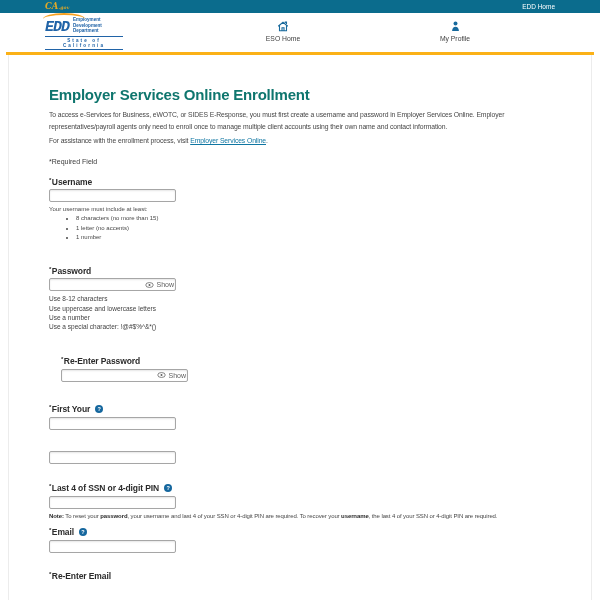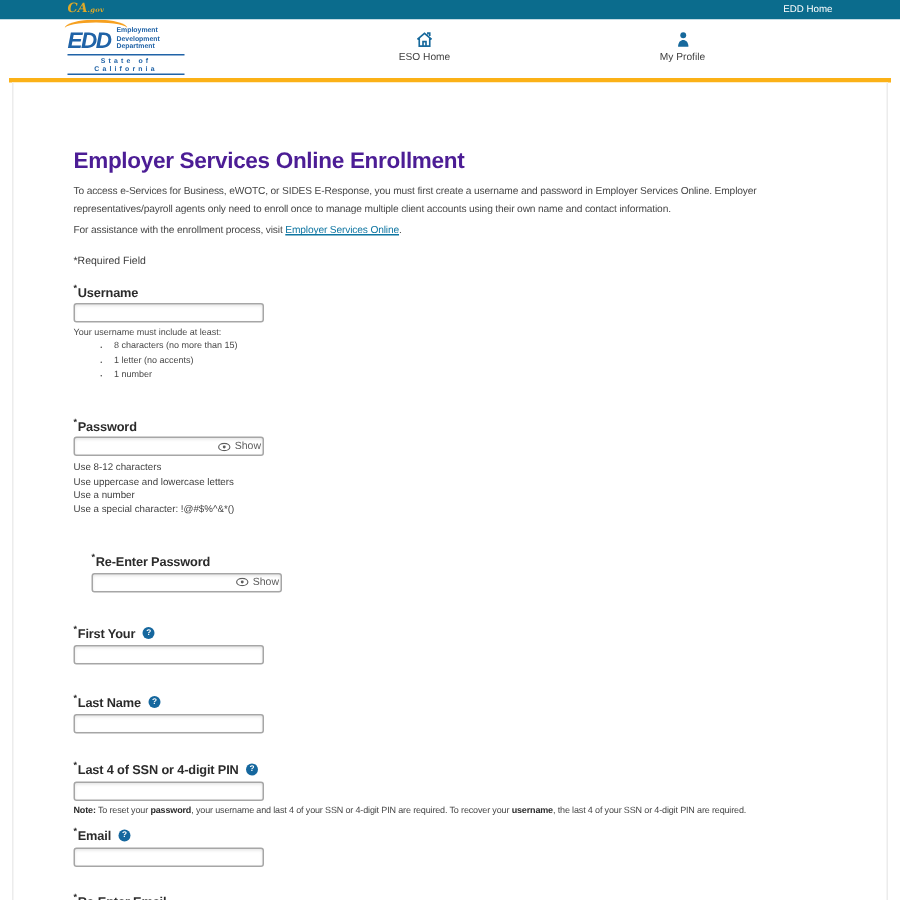--- a/index.html
+++ b/index.html
@@ -14,39 +14,39 @@
   .ca-logo .gov { font-size:4.5px; letter-spacing:.2px; }
   .topbar-link { color:#ffffff; font-size:6.5px; text-decoration:none; }
 
   
   .mainnav { height:39px; position:relative; background:#fff; }
   .edd-logo { position:absolute; left:45px; top:4px; width:80px; cursor:pointer; }
   .edd-top { display:flex; align-items:flex-end; position:relative; }
   .edd-arc { position:absolute; left:-2px; top:-4px; width:42px; height:12px;
     border-top:2px solid #f6a01f; border-radius:50%; }
   .edd-word { font-size:15px; font-weight:bold; font-style:italic; color:#2063a7;
-    letter-spacing:-1px; line-height:1; }
+    letter-spacing:-1px; line-height:1;font-family:Liberation Mono, monospace; }
   .edd-dept { display:flex; flex-direction:column; font-size:4.6px; font-weight:bold;
     color:#2063a7; line-height:1.25; margin-left:4px; padding-bottom:1px; }
   .edd-state { font-size:4.6px; font-weight:bold; color:#2063a7; letter-spacing:2.1px;
     border-top:1px solid #2063a7; border-bottom:1px solid #2063a7;
     padding:1px 0; margin-top:1px; text-align:center; width:78px; }
   .nav-item { position:absolute; top:8px; width:60px; text-align:center;
     font-size:6.8px; color:#3f3f3f; cursor:pointer; }
   .nav-item .nav-ico { display:block; height:12px; margin-bottom:2px; }
   .nav-eso { left:253px; }
   .nav-profile { left:425px; }
 
   .gold-rule { height:3px; background:#fbb117; margin:0 6px; }
 
   
   .card { margin:0 8px; height:545px; background:#fff; padding:0 40px;
     border-left:1px solid #ececec; border-right:1px solid #ececec; }
-  h1 { font-size:15px; font-weight:bold; color:#4c1d95; letter-spacing:-.2px;
-    padding-top:44px; }
+  h1 { font-size:15px; font-weight:bold; color:#0f766e; letter-spacing:-.2px;
+    padding-top:31px; }
   .intro { font-size:6.8px; line-height:1.7; color:#474747; margin-top:6px;
     max-width:512px; letter-spacing:-.1px; }
   .assist { font-size:6.8px; color:#474747; margin-top:5px; letter-spacing:-.1px; }
   .assist a { color:#0f76a2; text-decoration:underline; }
   .required-note { font-size:7px; color:#3c3c3c; margin-top:14px; }
 
   
   .group { max-width:512px; }
   .label-row { display:flex; align-items:center; height:9px; margin-bottom:3px; }
   .req { font-size:6px; color:#2b2b2b; font-weight:bold; vertical-align:super;
@@ -192,25 +192,20 @@
   <div class="group mt-first">
     <div class="label-row">
       <span class="req">*</span>
       <label class="lbl">First Your</label>
       <span class="help">?</span>
     </div>
     <input type="text" class="txt" style="">
   </div>
 
   <div class="group mt-last">
-    <div class="label-row">
-      <span class="req">*</span>
-      <label class="lbl">Last Name</label>
-      <span class="help">?</span>
-    </div>
     <input type="text" class="txt" style="">
   </div>
 
   <div class="group mt-ssn">
     <div class="label-row">
       <span class="req">*</span>
       <label class="lbl">Last 4 of SSN or 4-digit PIN</label>
       <span class="help">?</span>
     </div>
     <input type="text" class="txt" style="">

